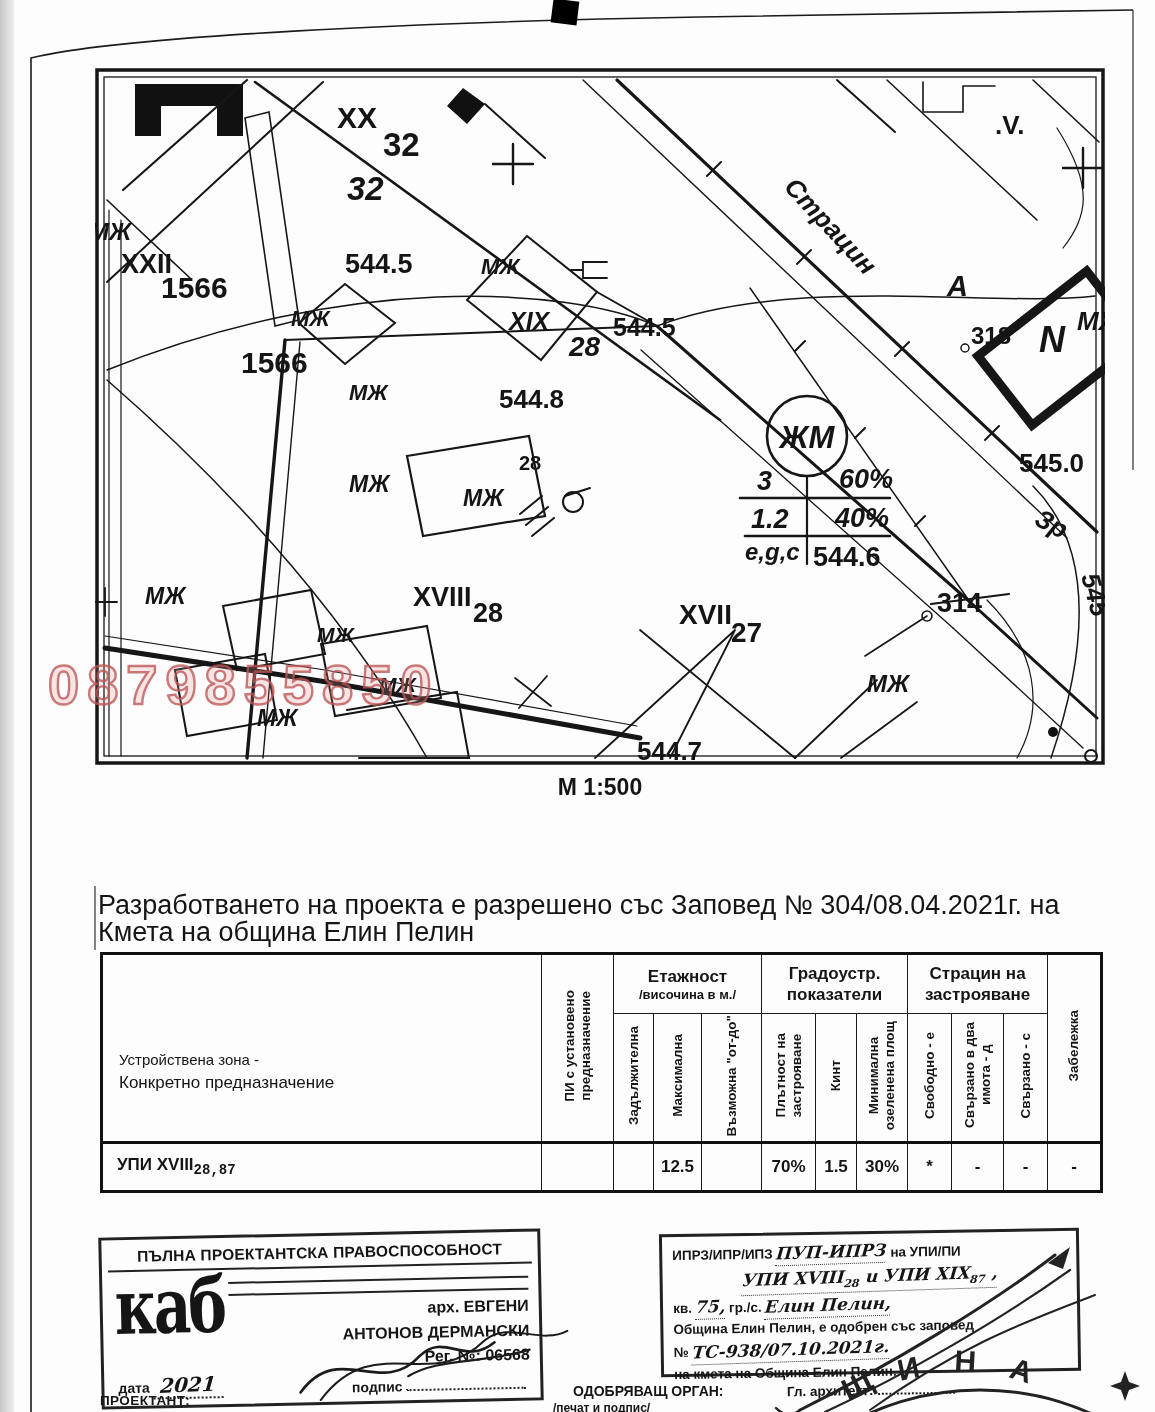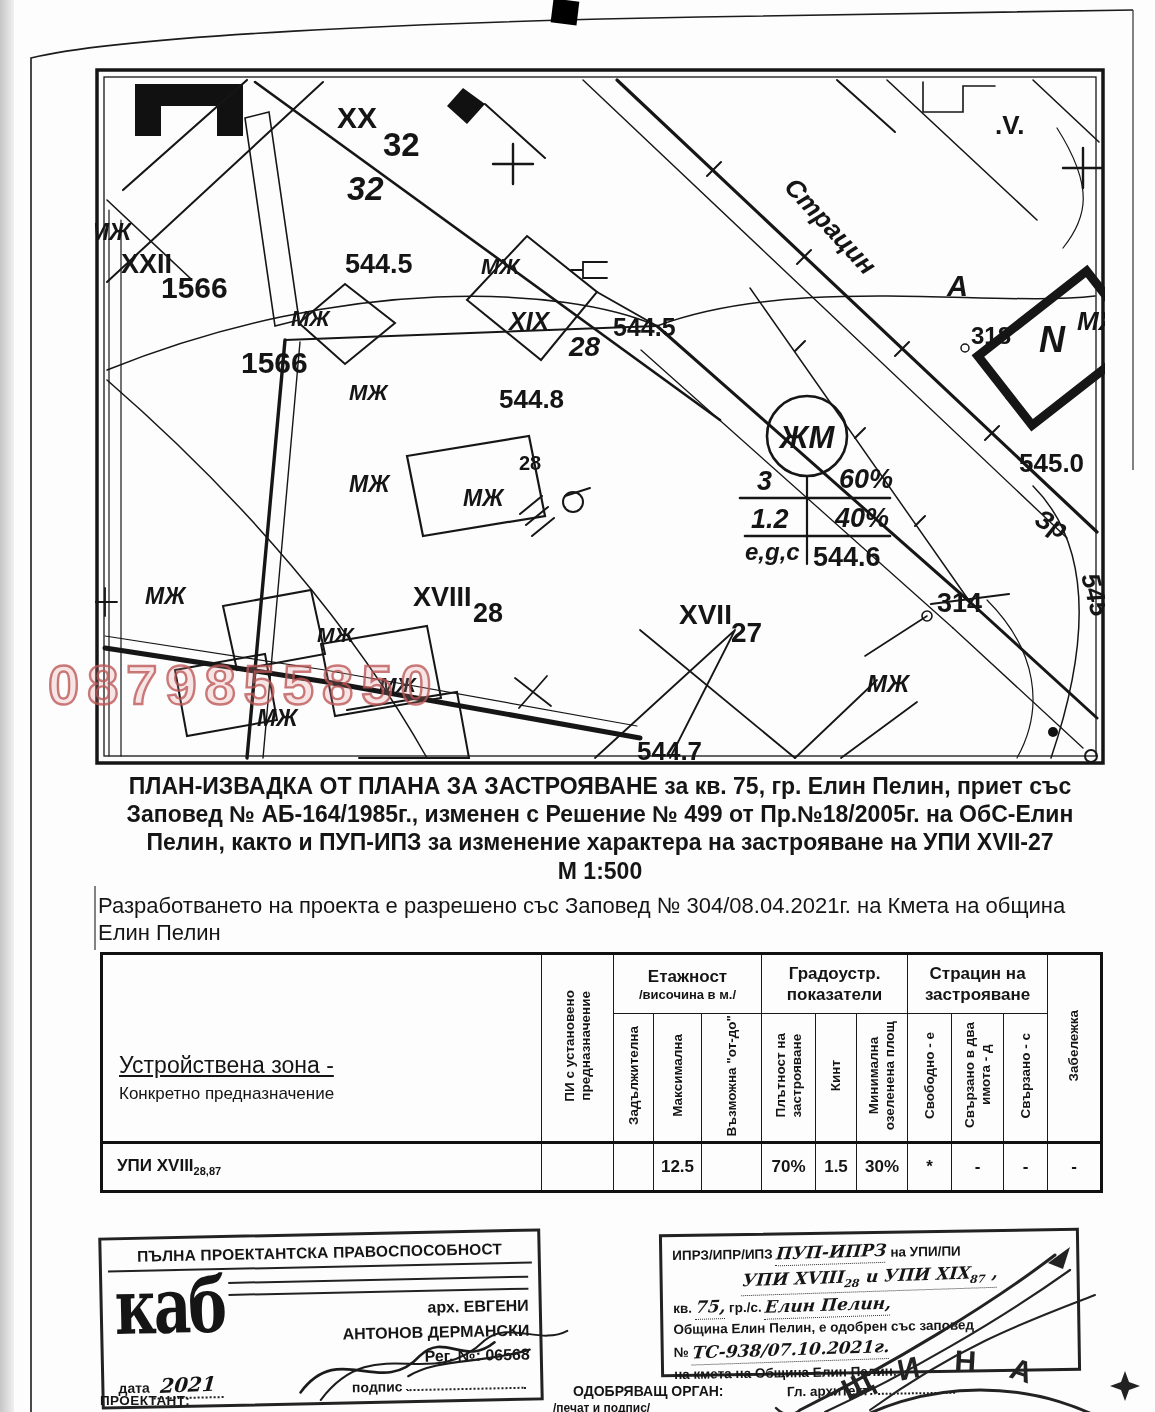--- a/index.html
+++ b/index.html
@@ -20,37 +20,37 @@
     -webkit-text-stroke:2.4px rgba(188,84,84,0.78);
     white-space:nowrap;
   }
   .title-block{
     position:absolute;left:90px;top:772px;width:1020px;z-index:2;
     text-align:center;font-size:23px;font-weight:700;line-height:28px;
   }
   .scale-line{display:block;margin-top:1px;}
   .permission{
     position:absolute;left:98px;top:892px;width:1012px;z-index:2;
-    font-size:22px;font-weight:400;line-height:27px;text-align:left;
+    font-size:27px;font-weight:400;line-height:27px;text-align:left;
   }
   .table-wrap{position:absolute;left:100px;top:952px;z-index:2;}
   table.spec{border-collapse:collapse;table-layout:fixed;width:1000px;border:3px solid #111;}
   table.spec td{border:1.6px solid #1a1a1a;padding:0;vertical-align:middle;text-align:center;}
   tr.gr td{height:58px;}
   tr.vr td{height:127px;vertical-align:middle;}
   tr.data td{height:46px;border-top:3px solid #111;font-size:17px;font-weight:700;}
   .zone-cell{text-align:left !important;vertical-align:top !important;padding:94px 6px 0 16px !important;}
-  .zone-l1{display:block;font-size:23px;font-weight:400;line-height:1.45;text-decoration:underline;}
+  .zone-l1{display:block;font-size:15px;font-weight:400;line-height:1.45;}
   .zone-l2{display:block;font-size:17px;font-weight:400;line-height:1.45;}
   .g1{display:block;font-size:17px;font-weight:700;line-height:1.25;white-space:pre-line;}
   .g2{display:block;font-size:13px;font-weight:700;text-align:center;}
   .vt{writing-mode:vertical-rl;transform:rotate(180deg);display:inline-block;
       font-size:13.5px;font-weight:700;line-height:1.18;white-space:pre-line;max-height:122px;}
   .row-label{text-align:left !important;padding-left:14px !important;}
-  .row-label sub{font-size:11px;}
+  .row-label sub{font-size:14px;font-family:Liberation Mono, monospace;}
   .stamp-left{
     position:absolute;left:100px;top:1233px;width:436px;height:166px;z-index:2;
     border:3px solid #222;transform:rotate(-1.2deg);background:transparent;
   }
   .sl-title{border-bottom:2.5px solid #222;margin:4px 6px 0 6px;padding:4px 2px 4px;
     font-size:15.5px;font-weight:700;text-align:center;letter-spacing:0.2px;}
   .sl-body{display:flex;padding:2px 10px 0 12px;}
   .sl-logo{width:104px;font-family:"DejaVu Serif",serif;font-weight:700;font-size:58px;
     line-height:0.95;transform:scaleY(1.32);letter-spacing:-3px;padding-top:10px;}
   .sl-right{flex:1;text-align:right;}
@@ -208,21 +208,20 @@
         <text x="636" y="574" font-size="28" font-weight="700" font-family="Liberation Sans, sans-serif">27</text>
         <text x="772" y="624" font-size="24" font-weight="700" font-family="Liberation Sans, sans-serif" font-style="italic">МЖ</text>
         <text x="542" y="692" font-size="26" font-weight="700" font-family="Liberation Sans, sans-serif">544.7</text>
       </g>
   </svg>
 </div>
 
 <div class="watermark">0879855850</div>
 
 <div class="title-block">
-  <span>ПЛАН-ИЗВАДКА ОТ ПЛАНА ЗА ЗАСТРОЯВАНЕ за кв. 75, гр. Елин Пелин, приет със Заповед № АБ-164/1985г., изменен с Решение № 499 от Пр.№18/2005г. на ОбС-Елин Пелин, както и ПУП-ИПЗ за изменение характера на застрояване на УПИ XVII-27</span>
   <span class="scale-line">М 1:500</span>
 </div>
 
 <div class="permission">Разработването на проекта е разрешено със Заповед № 304/08.04.2021г. на Кмета на община Елин Пелин</div>
 
 <div class="table-wrap">
   <table class="spec">
     <colgroup>
       <col style="width:440px">
         <col style="width:72px">

